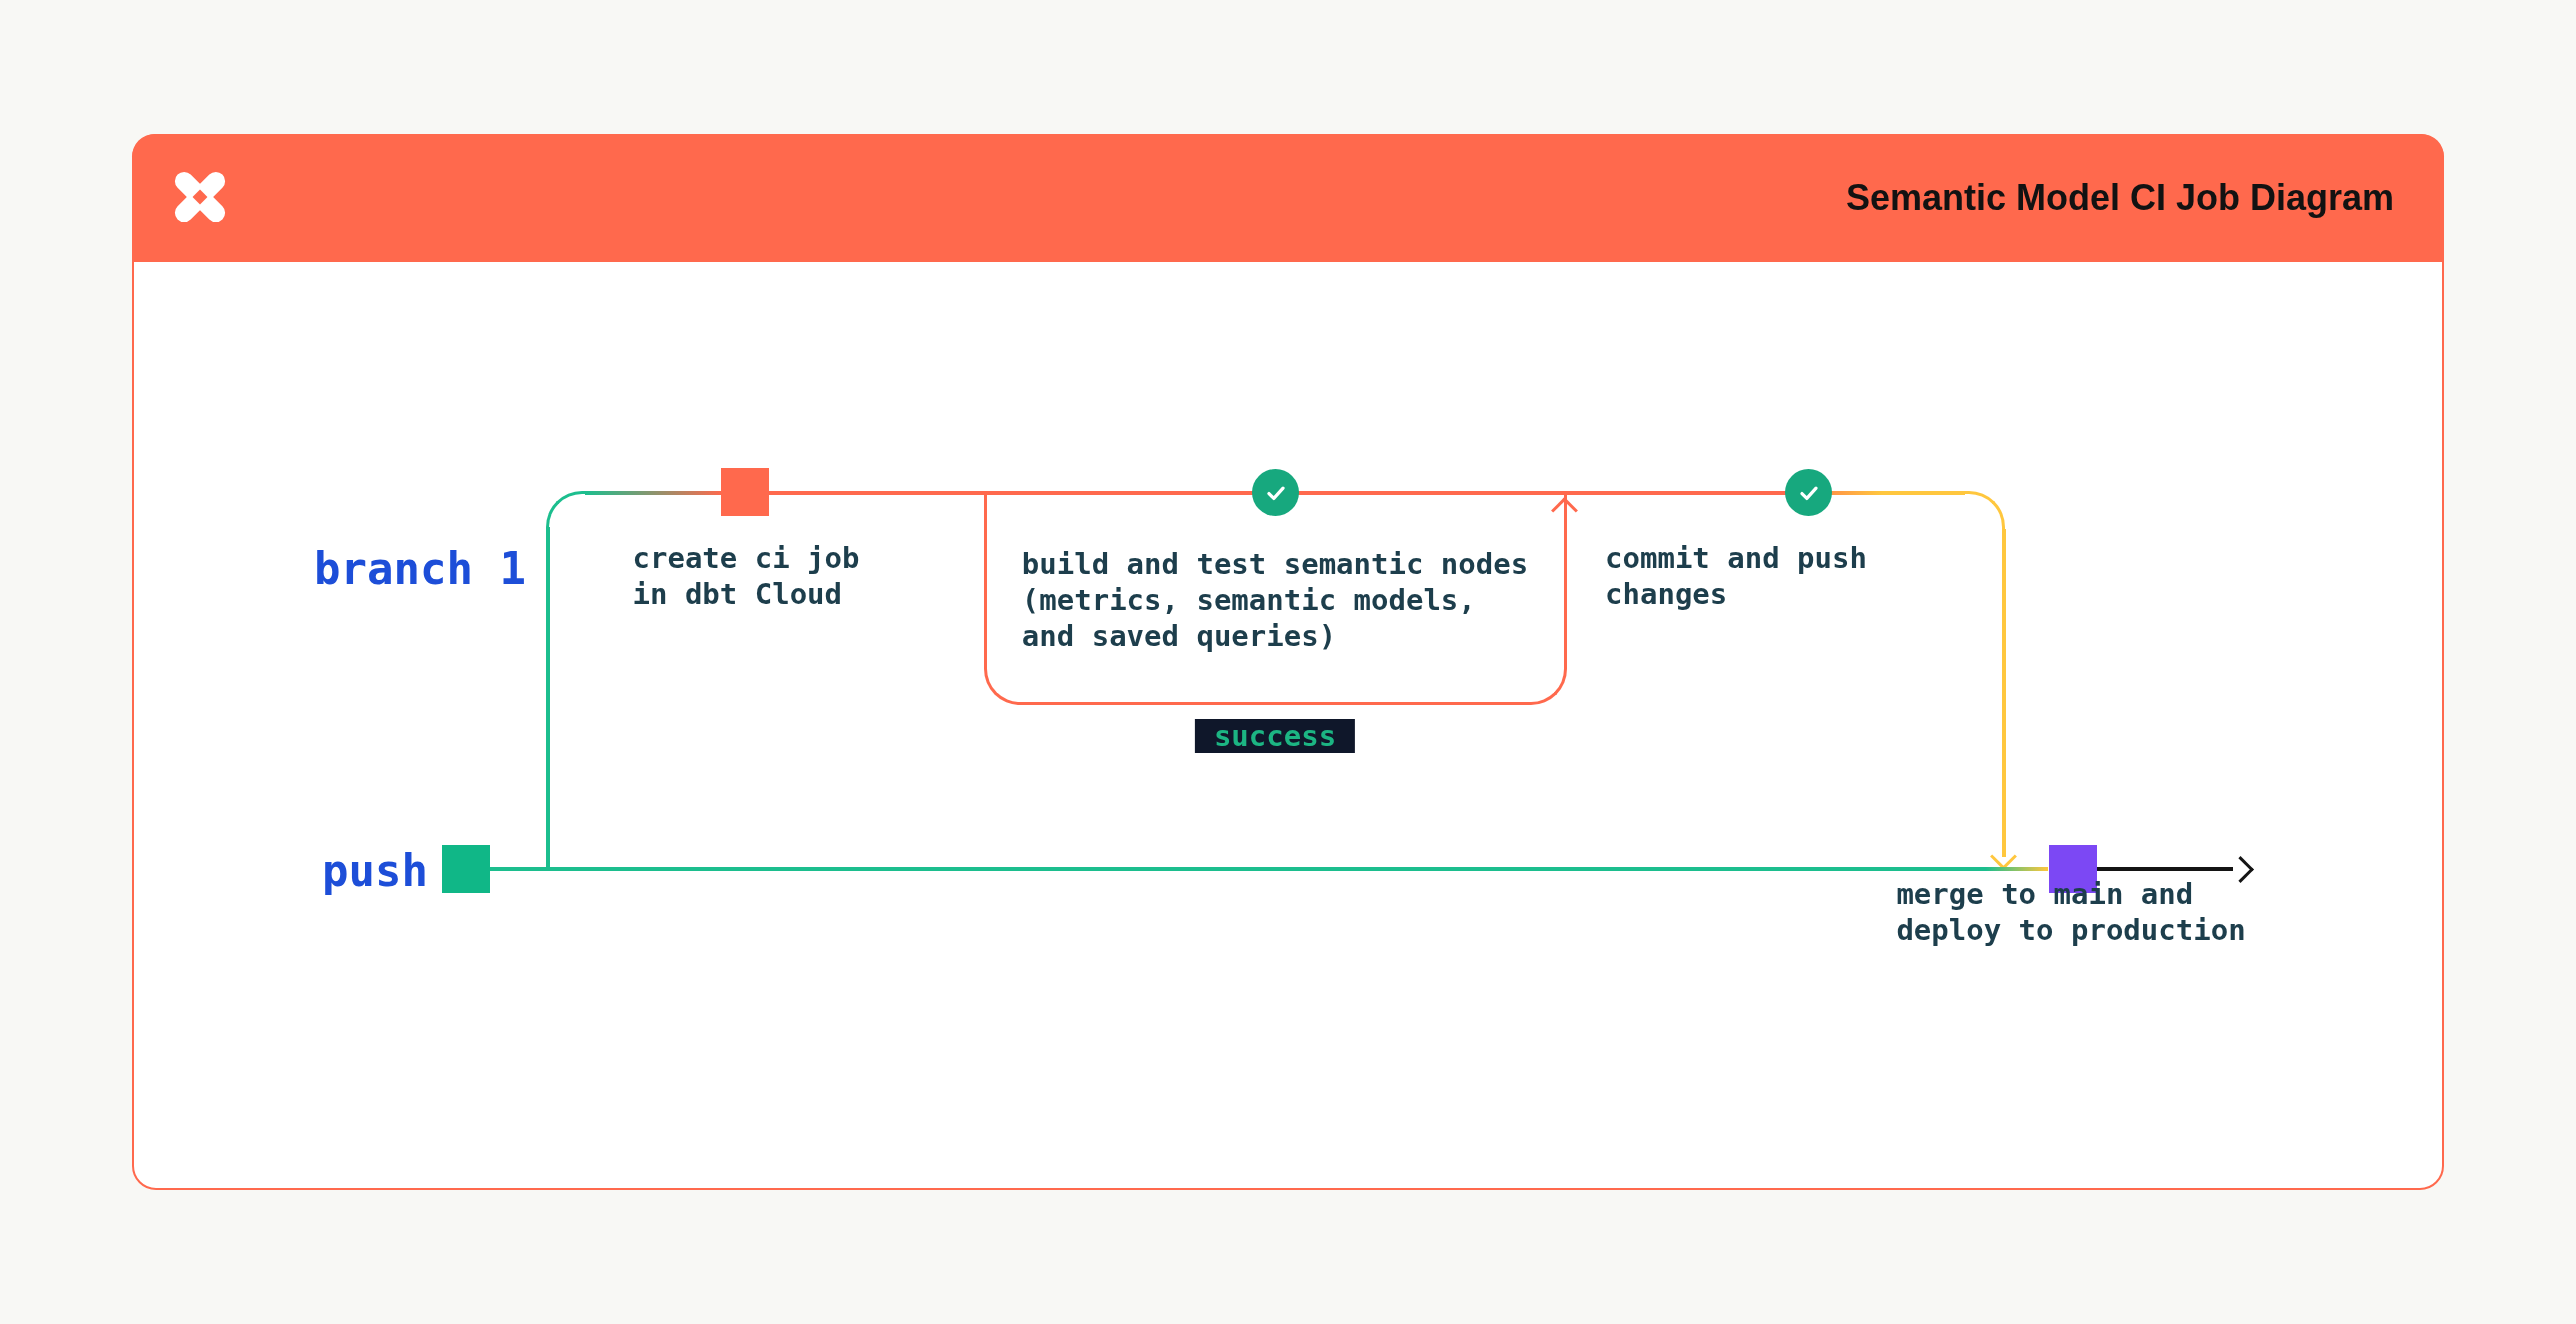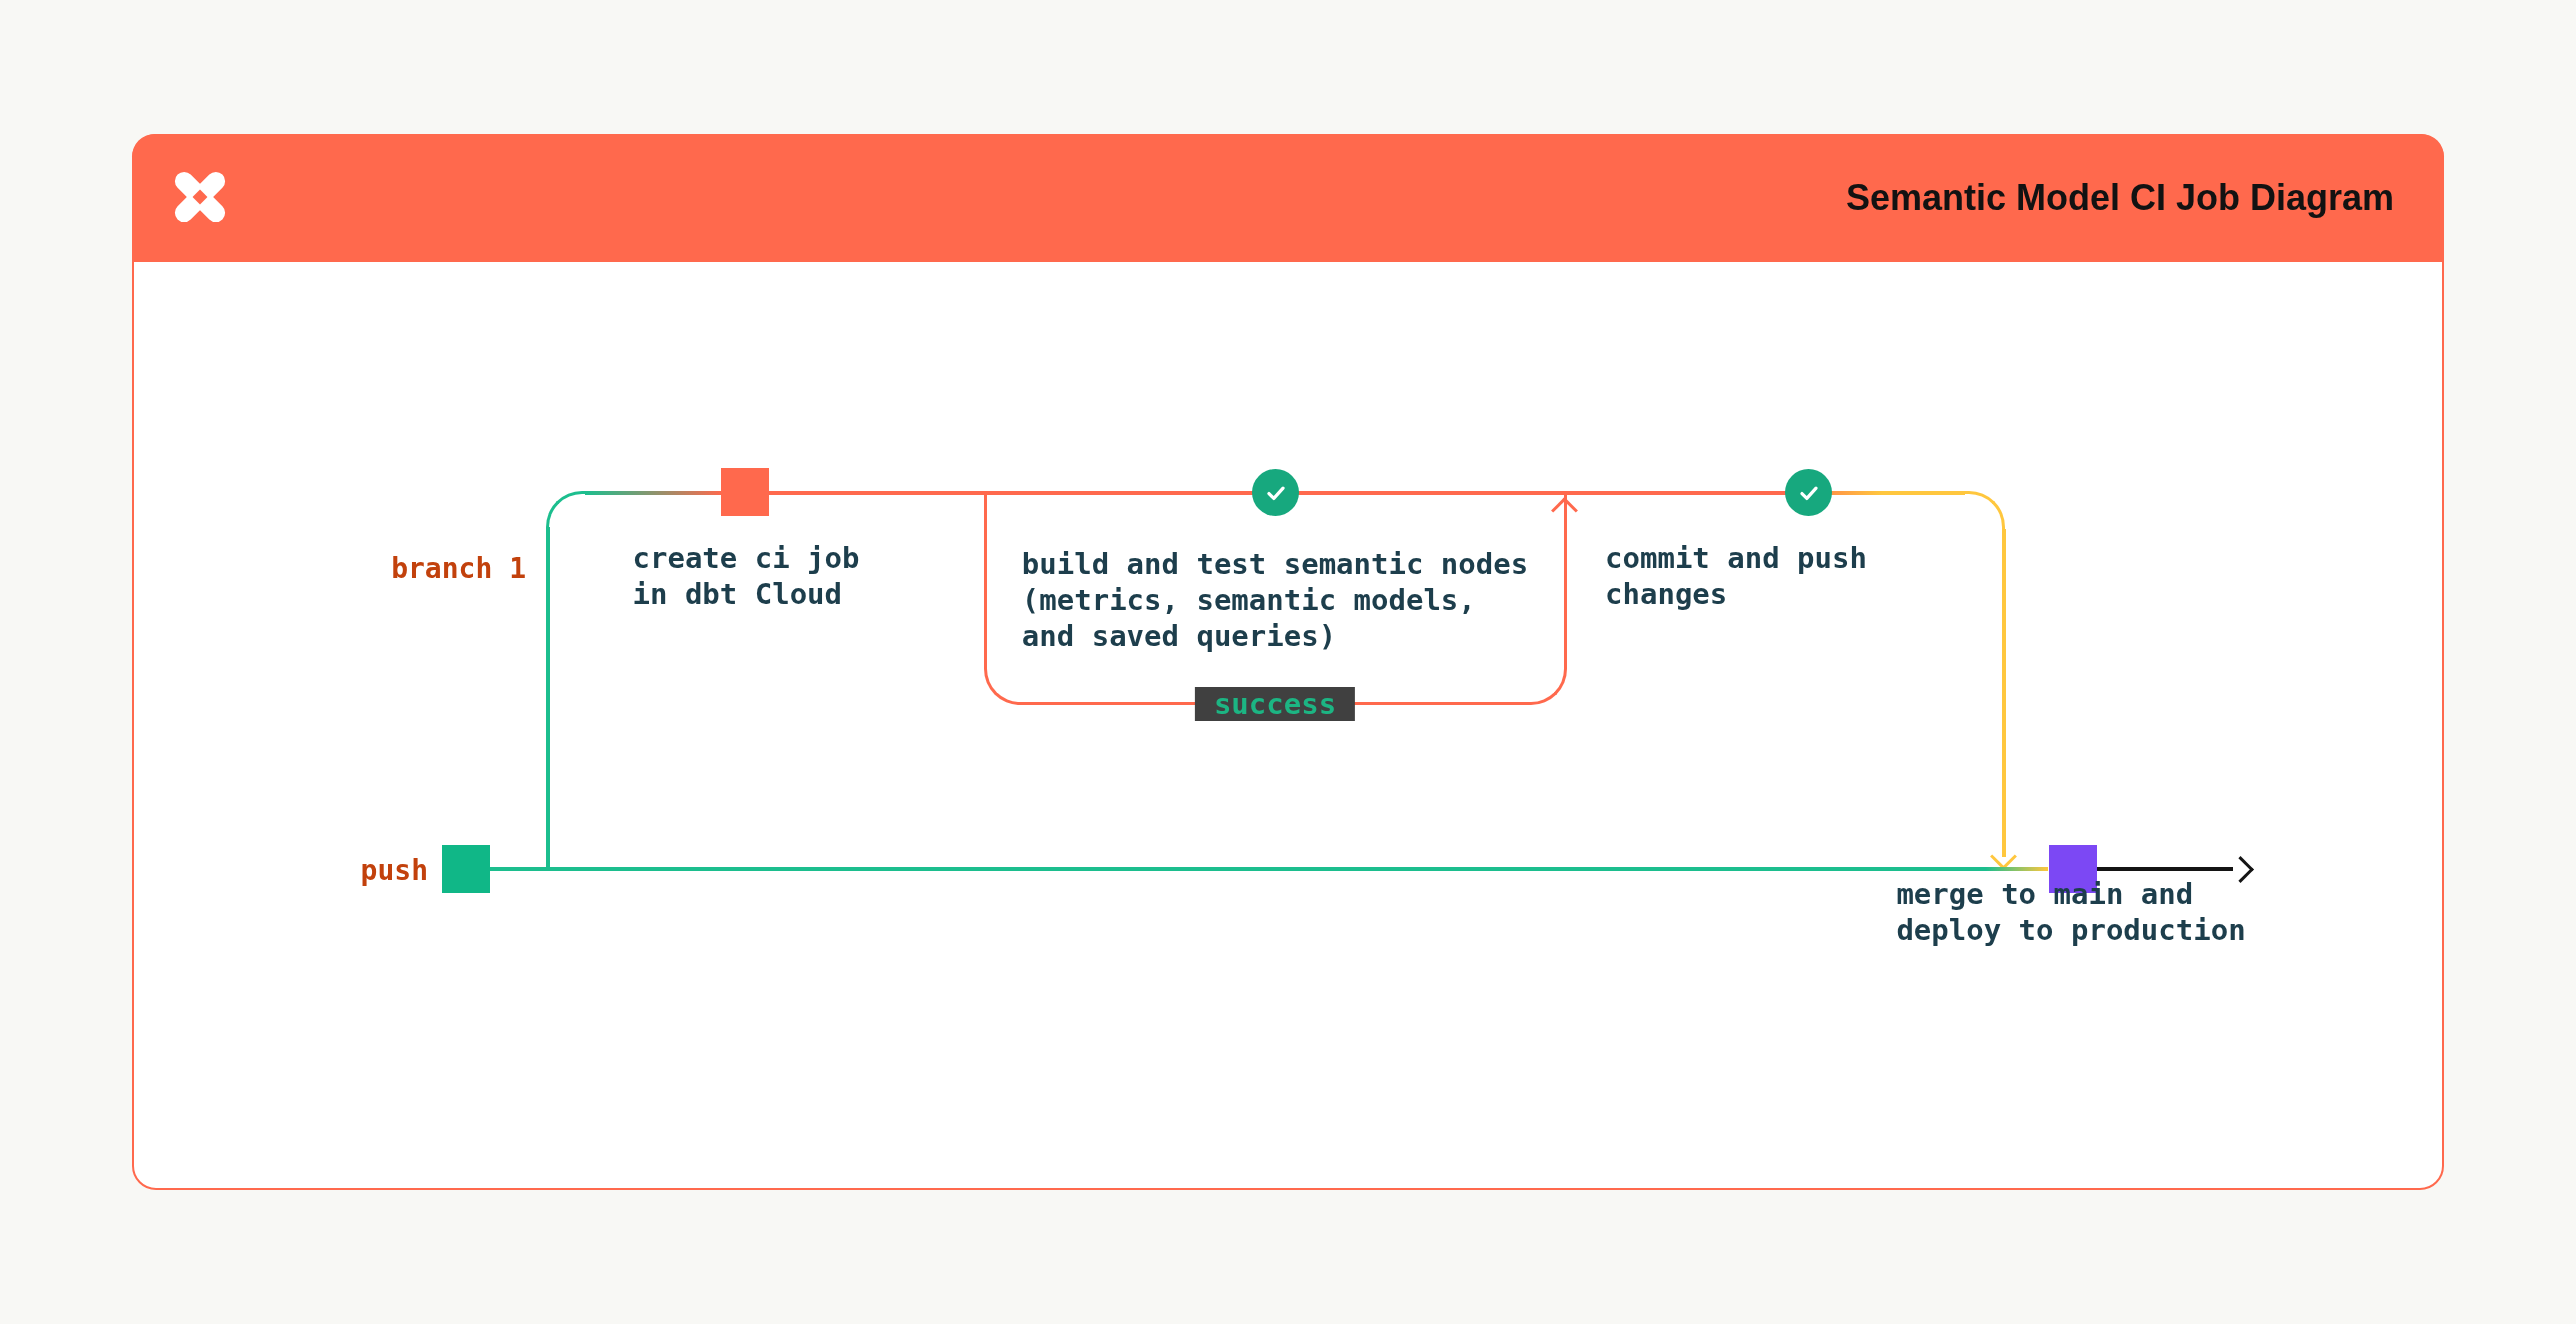--- a/index.html
+++ b/index.html
@@ -127,22 +127,22 @@
   }
   .check-circle svg { width: 26px; height: 26px; }
   .check-1 { left: 1252px; top: 469px; }
   .check-2 { left: 1785px; top: 469px; }
 
   
   .branch-name {
     position: absolute;
     font-family: "DejaVu Sans Mono", monospace;
     font-weight: bold;
-    font-size: 28px;
-    color: #c2410c;
+    font-size: 44px;
+    color: #1d4ed8;
     white-space: nowrap;
     line-height: 41px;
   }
   .label-branch1 { right: 2050px; top: 548px; }
   .label-main    { right: 2148px; top: 850px; }
 
   .node-label {
     position: absolute;
     font-family: "DejaVu Sans Mono", monospace;
     font-weight: bold;
@@ -152,27 +152,27 @@
     white-space: pre-line;
     transform: translateX(-50%);
   }
   .lbl-create { left: 746px;  top: 540px; }
   .lbl-build  { left: 1275px; top: 546px; }
   .lbl-commit { left: 1736px; top: 540px; }
   .lbl-merge  { left: 2071px; top: 876px; }
 
   .success-label {
     position: absolute;
-    left: 1275px; top: 704px;
+    left: 1275px; top: 736px;
     transform: translate(-50%, -50%);
     font-family: "DejaVu Sans Mono", monospace;
     font-weight: bold;
     font-size: 29px;
     color: #1CB583;
-    background: #404040;
+    background: #0f172a;
     padding: 0 19px;
     white-space: nowrap;
   }
 </style>
 </head>
 <body>
 
 <div class="page">
 
   <div class="card"></div>

